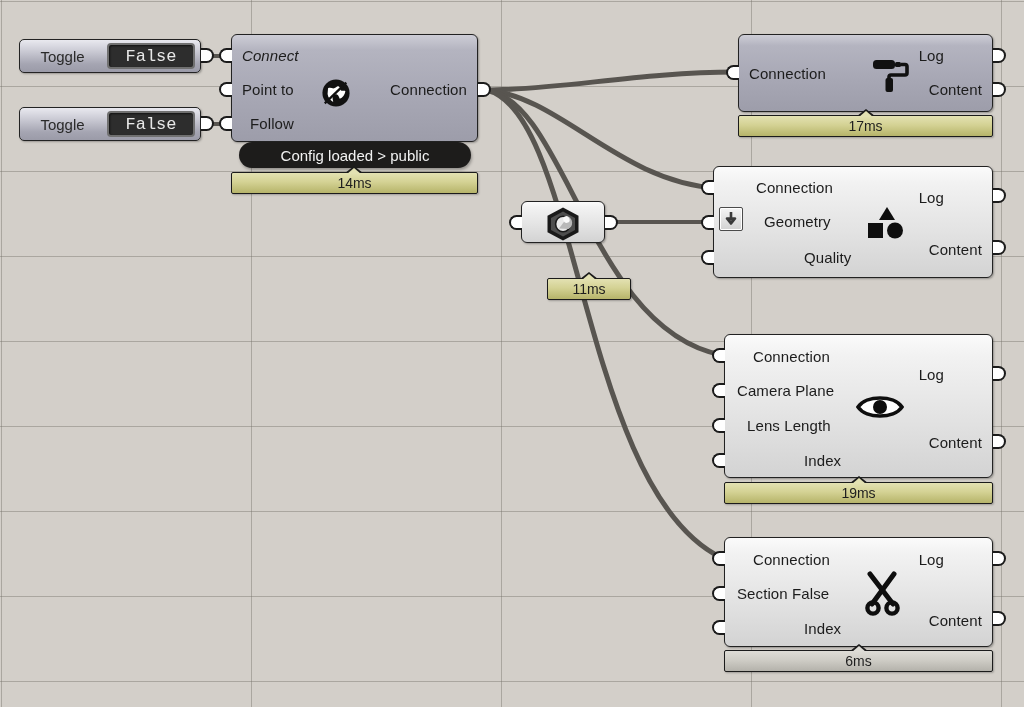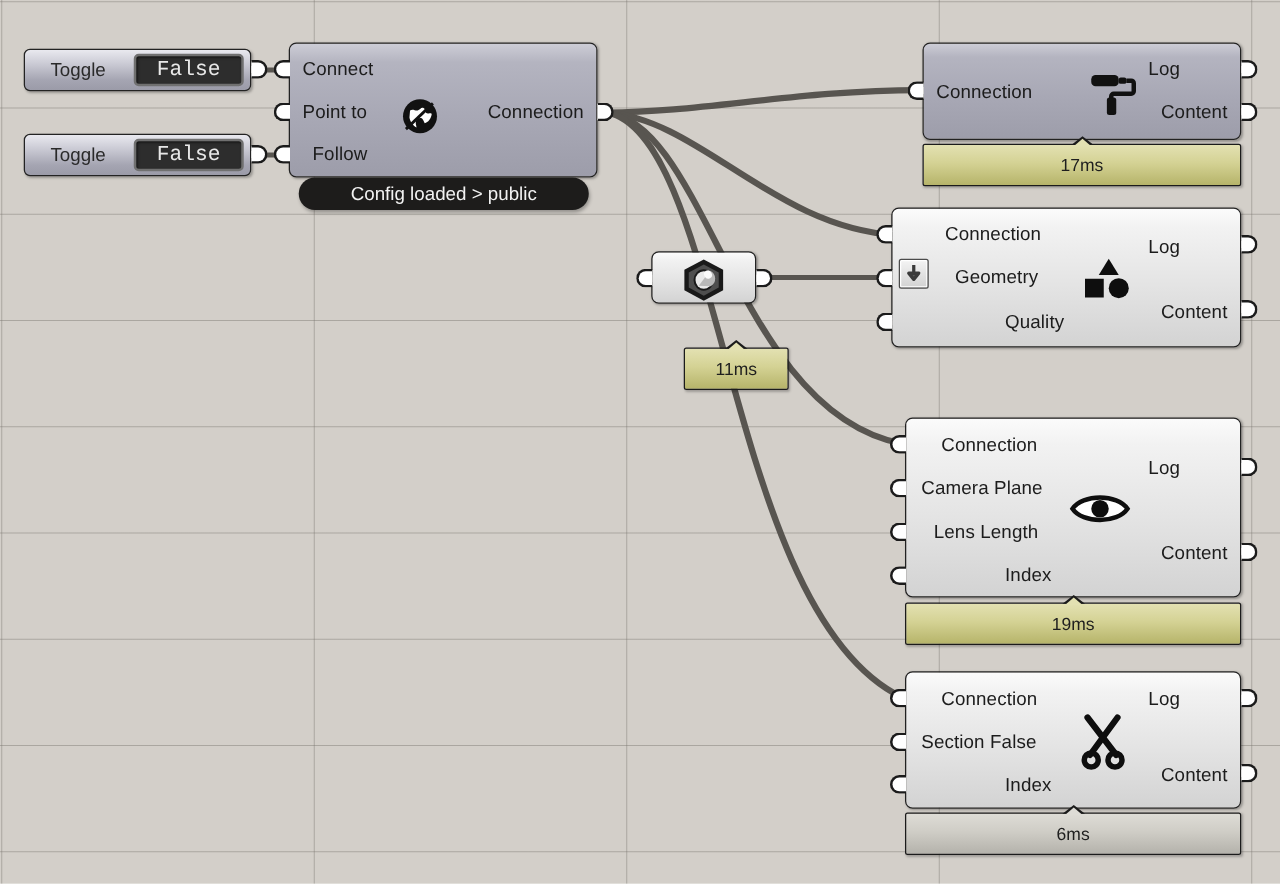--- a/index.html
+++ b/index.html
@@ -65,21 +65,21 @@
     background: #ffffff;
     border: 2px solid #1b1b1b;
   }
   .port.in  { border-radius: 10px 0 0 10px; border-right: none; }
   .port.out { border-radius: 0 10px 10px 0; border-left: none; }
 
   
   .timing {
     position: absolute;
     box-sizing: border-box;
-    height: 34px;
+    height: 22px;
     border: 1px solid #1b1b1b;
     border-radius: 2px;
     font-size: 14px;
     color: #1e1e1e;
     display: flex;
     align-items: center;
     justify-content: center;
     box-shadow: 1px 1px 2px rgba(0,0,0,0.25);
   }
   .timing.yellow { background: linear-gradient(to bottom, #e3e1b2 0%, #d4d294 45%, #b6b46a 100%); }
@@ -198,21 +198,21 @@
   </div>
   <div class="port out" style="left:201px; top:48px;"></div>
 
   <div class="toggle" style="left:19px; top:107px; width:182px;">
     <div class="tg-name">Toggle</div>
     <div class="tg-value">False</div>
   </div>
   <div class="port out" style="left:201px; top:116px;"></div>
 
   <div class="node selected" style="left:231px; top:34px; width:247px; height:108px;">
-    <div class="node-label in-label" style="left:10px;  top:12px;">Connect</div>
+    <div class="node-label in-label" style="left:10px;  top:12px;font-style:italic;">Connect</div>
     <div class="node-label in-label" style="left:10px;  top:46px;">Point to</div>
     <div class="node-label in-label" style="left:18px;  top:80px;">Follow</div>
     <div class="node-label out-label" style="right:10px; top:46px;">Connection</div>
 
     <div class="icon-wrap" style="left:88px; top:42px; width:32px; height:32px;">
       <svg width="30" height="30" viewBox="0 0 32 32">
         <circle cx="16" cy="16" r="14.5" fill="#111111"></circle>
         <path d="M7.5 11 C10 9.5 12 11.5 14 11 C16 10.5 17 8 19 9 C21 10 20 13 22 13.5 C24 14 25 13 26 14
                  C25.5 18 23 21 20 22 C19 20 18.5 18 17 17.5 C15 17 13 18.5 12.5 20.5 C12 22.5 13 24 13 25.5
                  C10 24 7.5 20.5 7 17 Z" fill="#ffffff"></path>
@@ -221,20 +221,25 @@
     </div>
   </div>
 
   <div class="port in" style="left:219px; top:48px;"></div>
   <div class="port in" style="left:219px; top:82px;"></div>
   <div class="port in" style="left:219px; top:116px;"></div>
   <div class="port out" style="left:478px; top:82px;"></div>
 
   <div class="runtime-msg" style="left:239px; top:142px; width:232px;border-radius:13px;">Config loaded &gt; public</div>
 
+  <div class="timing yellow" style="left:231px; top:172px; width:247px;">
+    <span class="notch" style="left:113px;"></span>
+    <span class="notch-inner" style="left:115px;"></span>
+    <span>14ms</span>
+  </div>
 
   <div class="node light" style="left:521px; top:201px; width:84px; height:42px;">
     <div class="icon-wrap" style="left:22px; top:4px; width:38px; height:36px;">
       <svg width="38" height="36" viewBox="0 0 38 36">
         <polygon points="19,1.5 34.5,9.8 34.5,26.2 19,34.5 3.5,26.2 3.5,9.8" fill="#191919"></polygon>
         <polygon points="19,5.5 31,12 31,24 19,30.5 7,24 7,12" fill="#4e4e4e"></polygon>
         <ellipse cx="19" cy="18" rx="8.2" ry="8.6" fill="#1a1a1a"></ellipse>
         <ellipse cx="19" cy="18" rx="6.6" ry="7" fill="#e9e9e9"></ellipse>
         <path d="M15 22.5 L24 10.5 A7 7 0 0 1 24.5 23 Z" fill="#b9b9b9"></path>
         <ellipse cx="22.4" cy="13.6" rx="3.1" ry="3.4" fill="#fafafa" transform="rotate(-28 22.4 13.6)"></ellipse>

